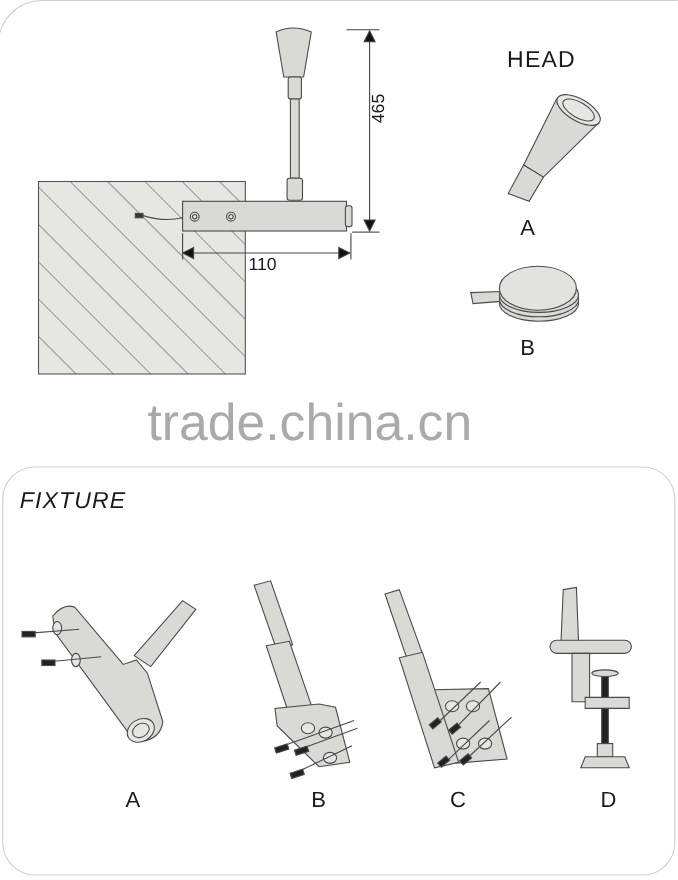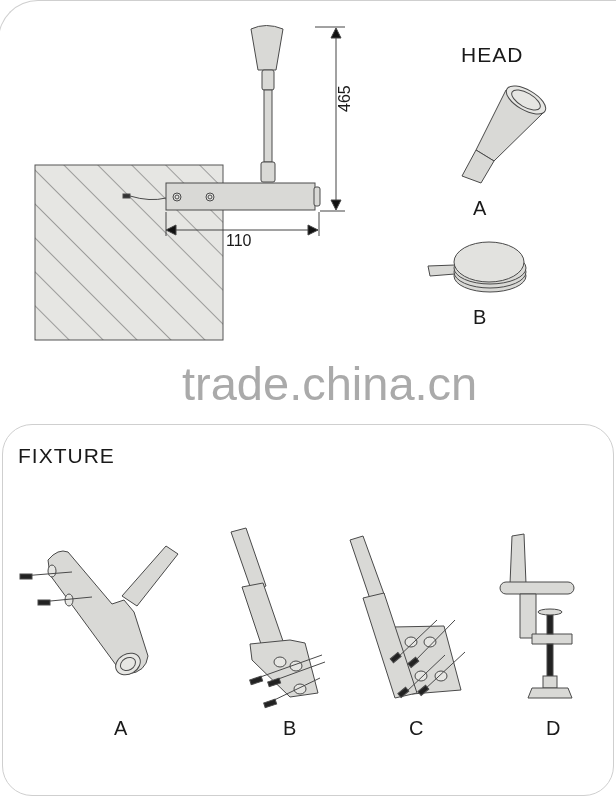--- a/index.html
+++ b/index.html
@@ -4,21 +4,21 @@
 <style>
   html, body { margin:0; padding:0; background:#ffffff; }
   body { width:616px; height:800px; position:relative; overflow:hidden; font-family:"Liberation Sans", sans-serif; }
   .panel { position:absolute; border:1px solid #cfcfcf; border-radius:38px; background:#ffffff; box-sizing:border-box; }
   .panel-top { left:-2px; top:0px; width:620px; height:362px; border-top-left-radius:40px; border-top-right-radius:0; border-bottom-left-radius:0; border-bottom-right-radius:0; border-bottom:none; border-right:none; }
   .panel-bottom { left:2px; top:424px; width:612px; height:372px; border-radius:30px; }
   svg { position:absolute; left:0; top:0; }
   .lbl { position:absolute; color:#1a1a1a; font-size:20px; font-family:"Liberation Sans", sans-serif; }
   .title { position:absolute; color:#1a1a1a; font-size:21px; letter-spacing:1px; font-family:"Liberation Sans", sans-serif; }
   .dim { position:absolute; color:#1a1a1a; font-size:16px; font-family:"Liberation Sans", sans-serif; }
-  .watermark { position:absolute; left:134px; top:356px; color:#aaaaaa; font-size:47px; letter-spacing:0px; font-family:"Liberation Sans", sans-serif;margin-left:48px; }
+  .watermark { position:absolute; left:134px; top:356px; color:#aaaaaa; font-size:47px; letter-spacing:0px; font-family:"Liberation Sans", sans-serif; }
 </style>
 </head>
 <body>
 
 <div class="panel panel-top"></div>
 <div class="panel panel-bottom"></div>
 
 <svg width="616" height="800">
   <defs>
     <pattern id="hatch" patternUnits="userSpaceOnUse" width="24" height="24" patternTransform="rotate(-45)">
@@ -139,17 +139,17 @@
 
 <div class="dim" style="left:336px;top:112px;transform:rotate(-90deg);transform-origin:left top;">465</div>
 <div class="dim" style="left:226px;top:232px;">110</div>
 
 <div class="title" style="left:461px;top:43px;">HEAD</div>
 <div class="lbl" style="left:473px;top:197px;">A</div>
 <div class="lbl" style="left:473px;top:306px;">B</div>
 
 <div class="watermark">trade.china.cn</div>
 
-<div class="title" style="left:18px;top:444px;">FIXTURE</div>
+<div class="title" style="left:18px;top:444px;font-style:italic;">FIXTURE</div>
 <div class="lbl" style="left:114px;top:717px;">A</div>
 <div class="lbl" style="left:283px;top:717px;">B</div>
 <div class="lbl" style="left:409px;top:717px;">C</div>
 <div class="lbl" style="left:546px;top:717px;">D</div>
 
 </body></html>

